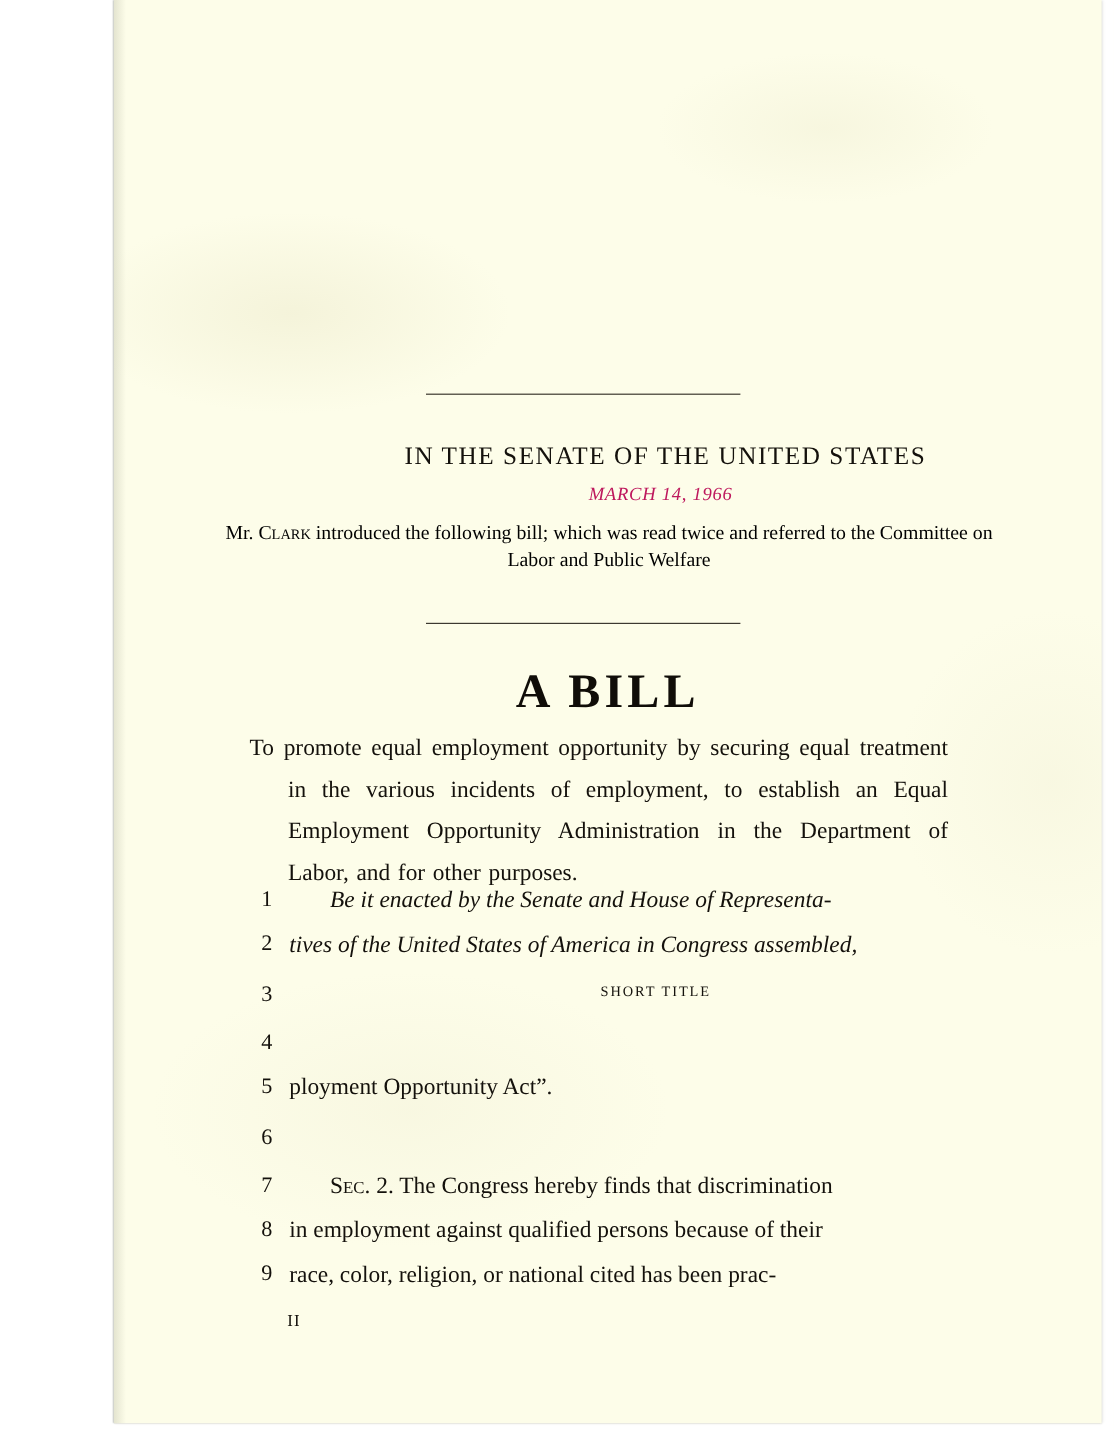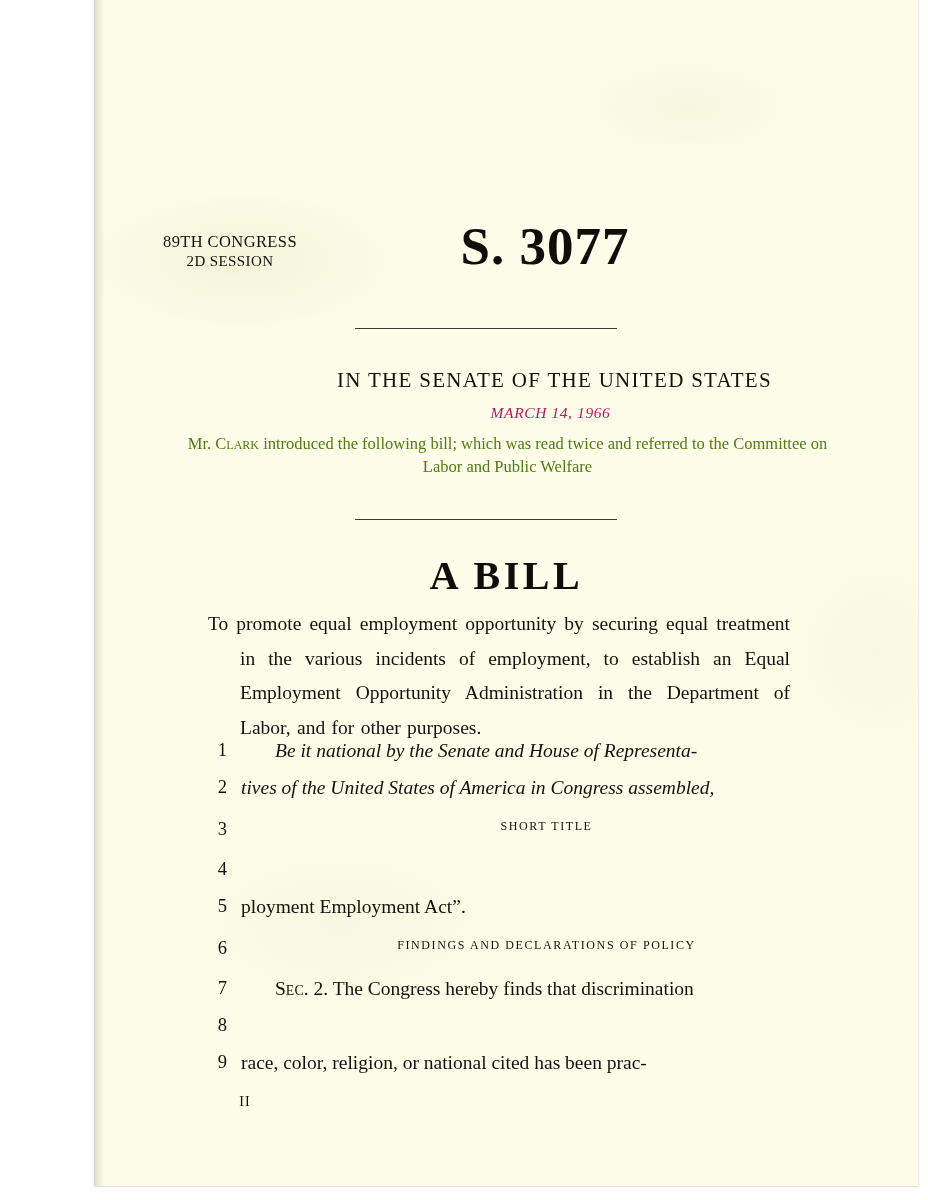--- a/index.html
+++ b/index.html
@@ -144,21 +144,21 @@
     font-style: italic;
   }
   #referral {
     position: absolute;
     left: 85px;
     top: 432px;
     width: 655px;
     text-align: center;
     font-size: 16.5px;
     line-height: 1.40;
-    color: #4d7c0f;
+    color: #000000;
   }
 
   
   #bill-title {
     position: absolute;
     left: 0;
     top: 552px;
     width: 823px;
     text-align: center;
     font-size: 40px;
@@ -233,81 +233,74 @@
     color: #14110c;
   }
 </style>
 </head>
 <body>
 
 <div id="scan">
   <div id="page">
     <div class="layer">
 
-      <div id="masthead">
-        <div class="congress-block">
-          <div class="congress-line1 sc ink">89TH CONGRESS</div>
-          <div class="congress-line2 sc ink">2D SESSION</div>
-        </div>
-        <div class="bill-number">S. 3077</div>
-      </div>
 
       <div class="rule" id="rule-1"></div>
 
       <div id="senate-heading">IN THE SENATE OF THE UNITED STATES</div>
 
       <div id="action-date" class="sc">MARCH 14, 1966</div>
 
       <div id="referral">
         <span>Mr. <span class="sc">Clark</span> introduced the following bill; which was read twice and referred</span>
         <span>to the Committee on Labor and Public Welfare</span>
       </div>
 
       <div class="rule" id="rule-2"></div>
 
       <div id="bill-title">A BILL</div>
 
       <div id="purpose">To promote equal employment opportunity by securing equal treatment in the various incidents of employment, to establish an Equal Employment Opportunity Administration in the Department of Labor, and for other purposes.</div>
 
       <div class="sline" style="top:740px">
         <span class="num">1</span>
-        <span class="txt ital indent">Be it national by the Senate and House of Representa-</span>
+        <span class="txt ital indent">Be it enacted by the Senate and House of Representa-</span>
       </div>
 
       <div class="sline" style="top:777px">
         <span class="num">2</span>
         <span class="txt ital">tives of the United States of America in Congress assembled,</span>
       </div>
 
       <div class="sline" style="top:819px">
         <span class="num">3</span>
         <span class="txt center sc">SHORT TITLE</span>
       </div>
 
       <div class="sline" style="top:859px">
         <span class="num">4</span>
       </div>
 
       <div class="sline" style="top:896px">
         <span class="num">5</span>
-        <span class="txt">ployment Employment Act”.</span>
+        <span class="txt">ployment Opportunity Act”.</span>
       </div>
 
       <div class="sline" style="top:938px">
         <span class="num">6</span>
-        <span class="txt center sc">FINDINGS AND DECLARATIONS OF POLICY</span>
       </div>
 
       <div class="sline" style="top:978px">
         <span class="num">7</span>
         <span class="txt indent"><span class="sc">Sec.</span><span> 2. The Congress hereby finds that discrimination</span></span>
       </div>
 
       <div class="sline" style="top:1015px">
         <span class="num">8</span>
+        <span class="txt">in employment against qualified persons because of their</span>
       </div>
 
       <div class="sline" style="top:1052px">
         <span class="num">9</span>
         <span class="txt">race, color, religion, or national cited has been prac-</span>
       </div>
 
       <div id="footer-mark">II</div>
 
     </div>

